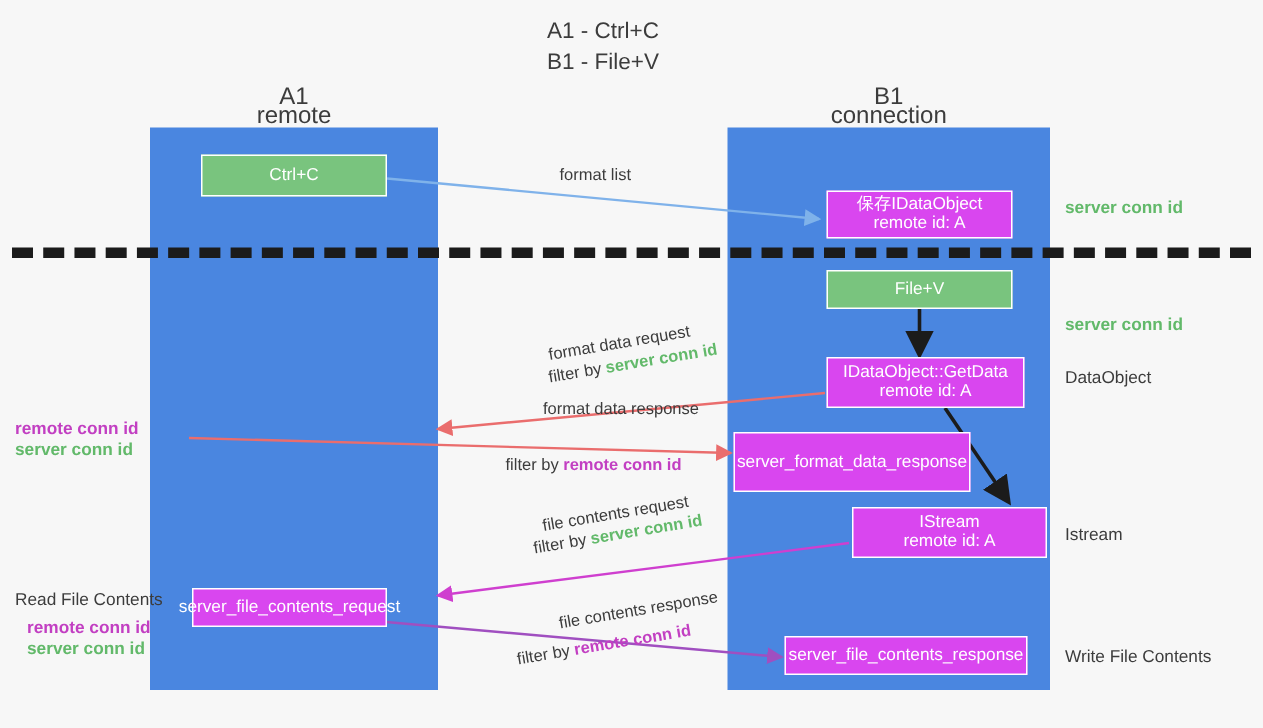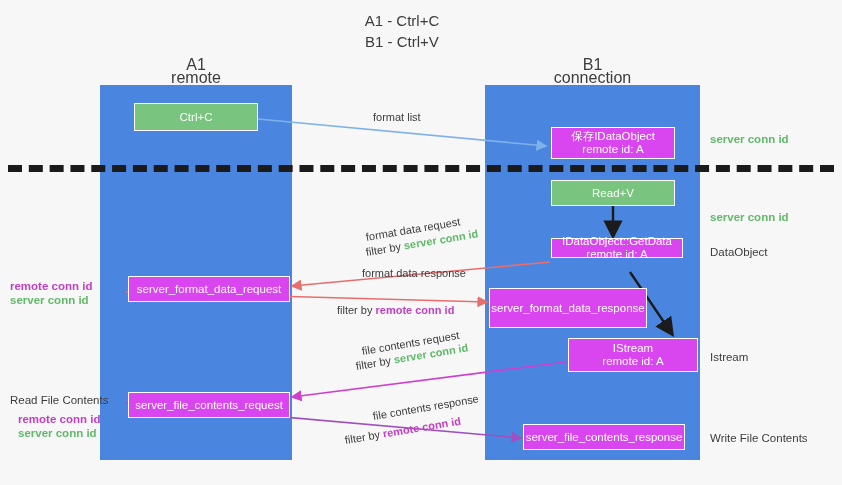--- a/index.html
+++ b/index.html
@@ -112,21 +112,21 @@
     border-top: 7px dashed #1b1b1b;
   }
 </style>
 </head>
 <body>
 
 <div id="canvas">
 
   <div class="title">
     <div>A1 - Ctrl+C</div>
-    <div>B1 - Ctrl+V</div>
+    <div>B1 - File+V</div>
   </div>
 
   <div class="lane-head" style="left:100px; top:58px; width:192px;">
     <div>A1</div>
     <div>remote</div>
   </div>
   <div class="lane-head" style="left:485px; top:58px; width:215px;">
     <div>B1</div>
     <div>connection</div>
   </div>
@@ -171,42 +171,39 @@
   <div class="node green" style="left:134px; top:103px; width:124px; height:28px;">
     <span>Ctrl+C</span>
   </div>
 
   <div class="node orange" style="left:551px; top:127px; width:124px; height:32px;">
     <span>保存IDataObject</span>
     <span class="l2">remote id: A</span>
   </div>
 
   <div class="node green" style="left:551px; top:180px; width:124px; height:26px;">
-    <span>Read+V</span>
-  </div>
-
-  <div class="node orange" style="left:551px; top:238px; width:132px; height:20px;">
+    <span>File+V</span>
+  </div>
+
+  <div class="node orange" style="left:551px; top:238px; width:132px; height:34px;">
     <span>IDataObject::GetData</span>
     <span class="l2">remote id: A</span>
   </div>
 
   <div class="node orange" style="left:568px; top:338px; width:130px; height:34px;">
     <span>IStream</span>
     <span class="l2">remote id: A</span>
   </div>
 
-  <div class="node orange" style="left:128px; top:276px; width:162px; height:26px;">
-    <span>server_format_data_request</span>
-  </div>
 
   <div class="node orange" style="left:489px; top:288px; width:158px; height:40px;">
     <span>server_format_data_response</span>
   </div>
 
-  <div class="node orange" style="left:128px; top:392px; width:162px; height:26px;">
+  <div class="node orange" style="left:128px; top:392px; width:130px; height:26px;">
     <span>server_file_contents_request</span>
   </div>
 
   <div class="node orange" style="left:523px; top:424px; width:162px; height:26px;">
     <span>server_file_contents_response</span>
   </div>
 
   <div class="edge-label" style="left:373px; top:110px;">format list</div>
 
   <div class="edge-label rot" style="left:366px; top:230px;">format data request</div>

